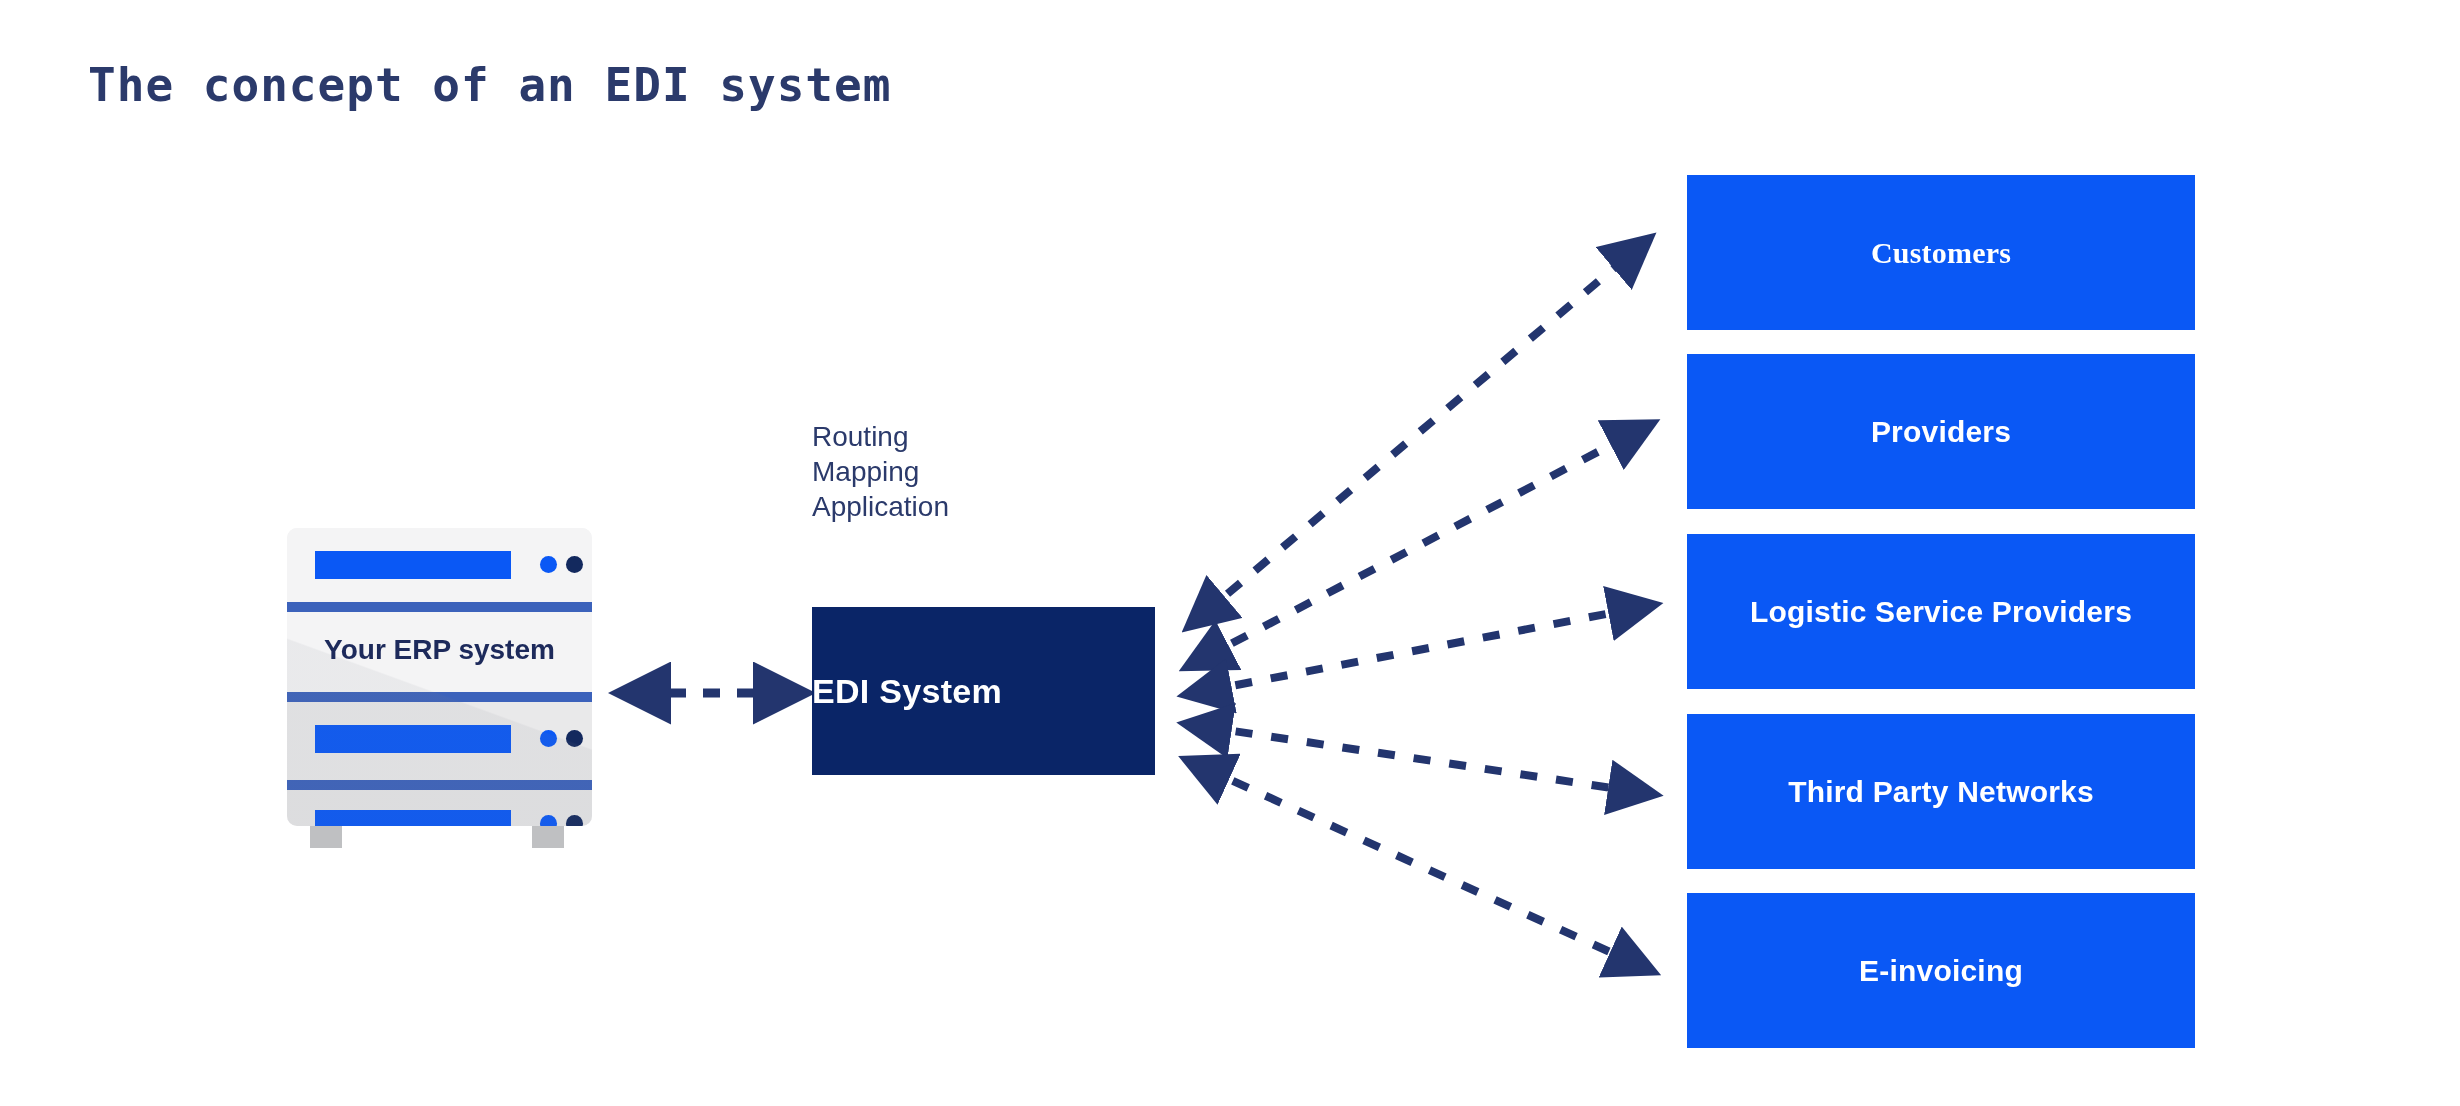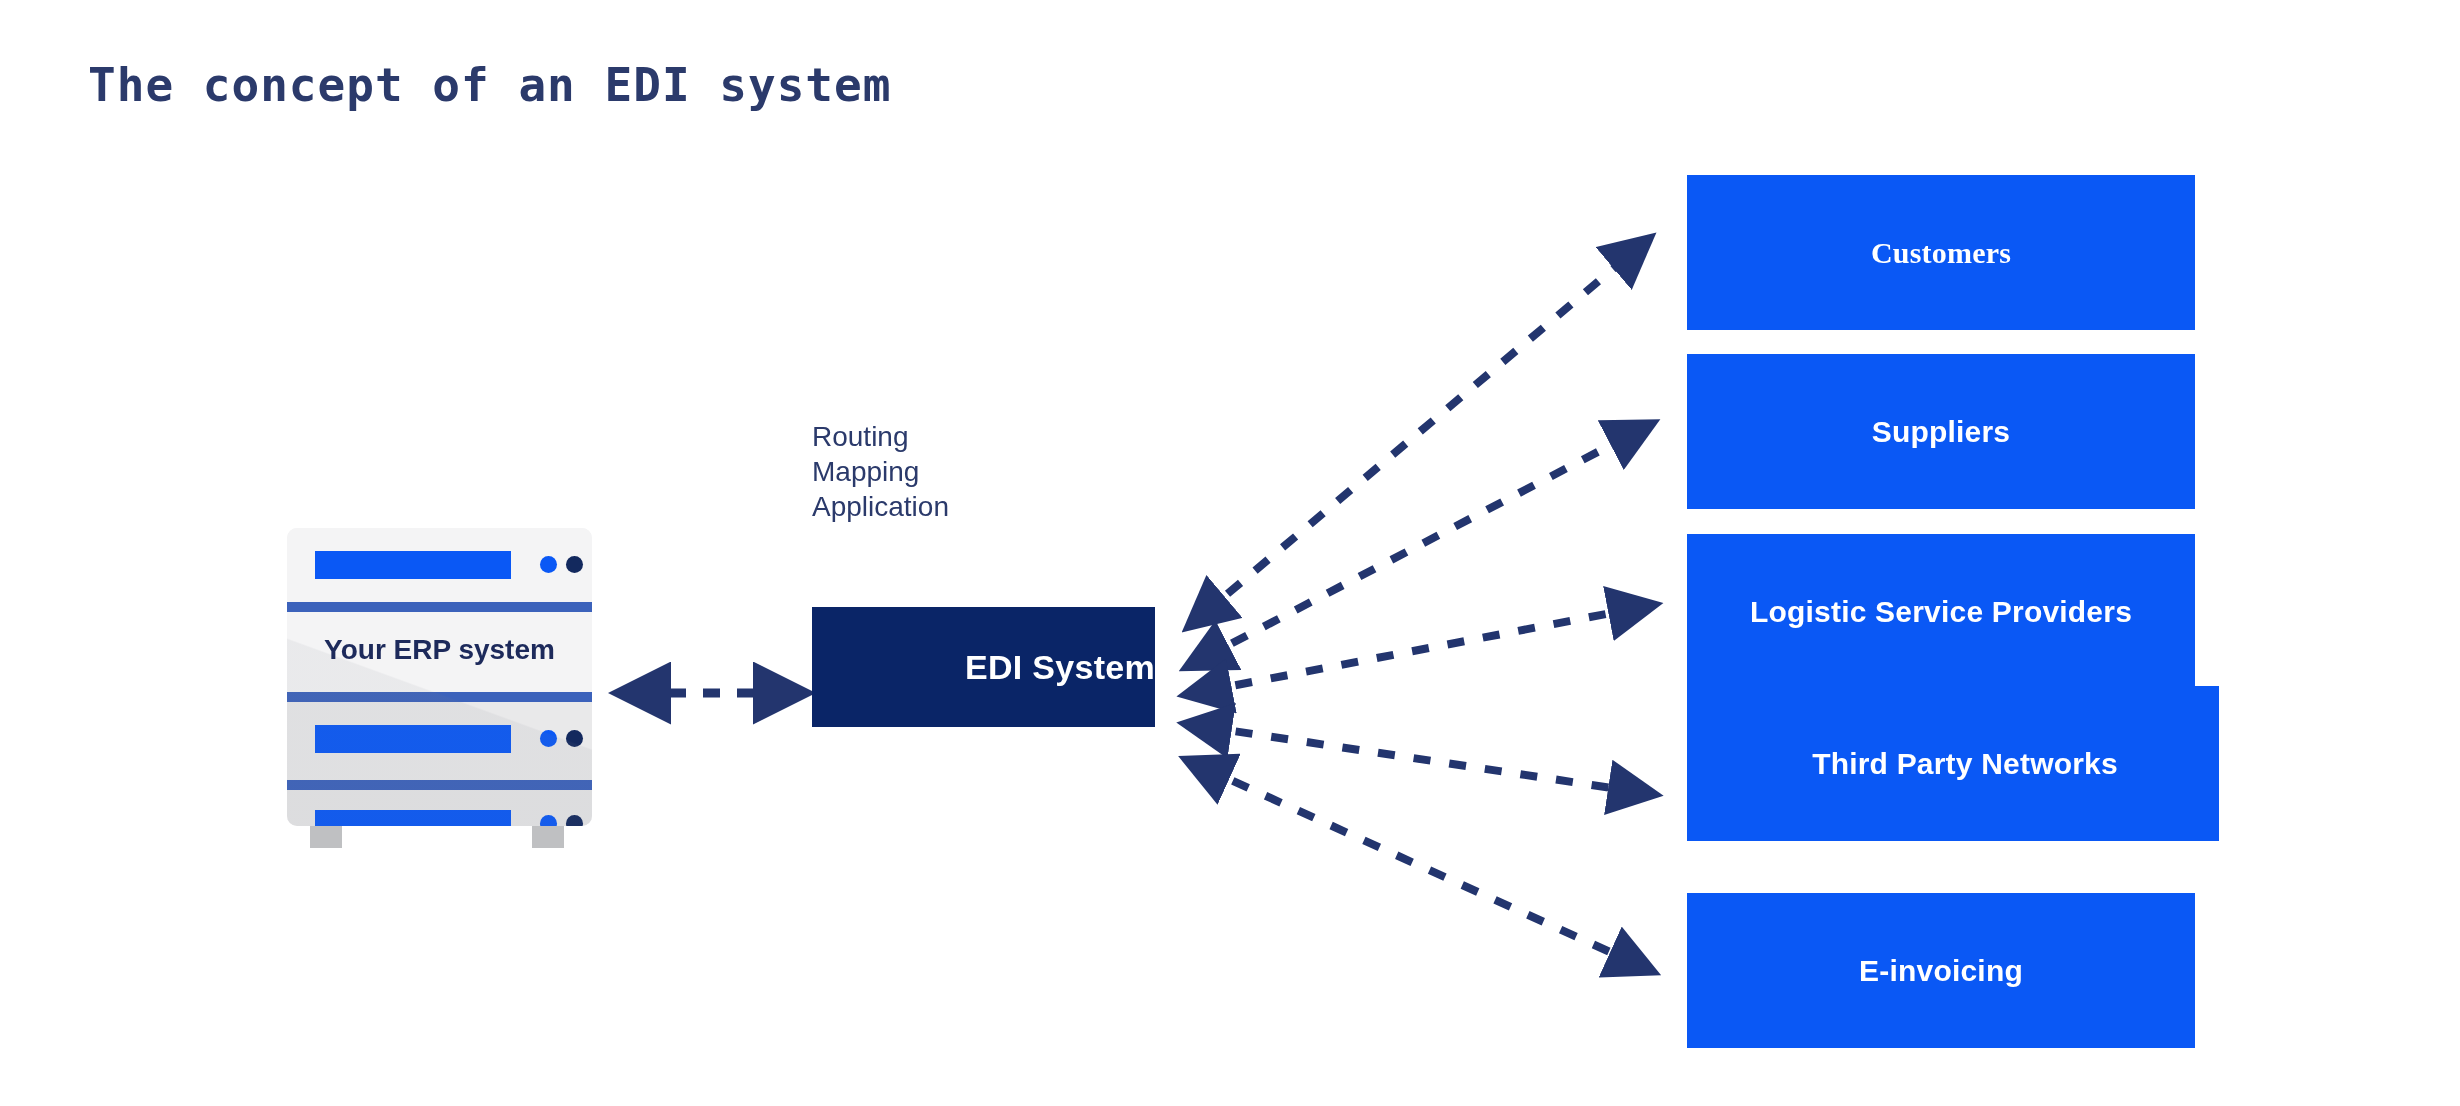--- a/index.html
+++ b/index.html
@@ -117,25 +117,25 @@
   }
   .foot-left  { left: 29px; }
   .foot-right { left: 251px; }
 
   
   #edi-box {
     position: absolute;
     left: 812px;
     top: 607px;
     width: 343px;
-    height: 120px;
+    height: 168px;
     background: #0a2567;
     display: flex;
     align-items: center;
-    justify-content: flex-end;
+    justify-content: flex-start;
   }
   #edi-label {
     color: #ffffff;
     font-size: 34px;
     font-weight: bold;
     letter-spacing: 0.3px;
   }
 
   
   #edi-functions {
@@ -163,21 +163,21 @@
   .partner-label {
     color: #ffffff;
     font-size: 30px;
     font-weight: bold;
     letter-spacing: 0.2px;
     white-space: nowrap;
   }
   .pb-0 { top: 175px; font-family: Liberation Serif, serif; }
   .pb-1 { top: 354px; }
   .pb-2 { top: 534px; }
-  .pb-3 { top: 686px; padding-left: 24px; }
+  .pb-3 { top: 714px; }
   .pb-4 { top: 893px; }
 
   
   #connectors {
     position: absolute;
     left: 0; top: 0;
     width: 2460px;
     height: 1106px;
     pointer-events: none;
   }
@@ -270,21 +270,21 @@
 </div>
 
 <div id="edi-box">
   <span id="edi-label">EDI System</span>
 </div>
 
 <div class="partner-box pb-0">
   <span class="partner-label">Customers</span>
 </div>
 <div class="partner-box pb-1">
-  <span class="partner-label">Suppliers</span>
+  <span class="partner-label">Providers</span>
 </div>
 <div class="partner-box pb-2">
   <span class="partner-label">Logistic Service Providers</span>
 </div>
 <div class="partner-box pb-3">
   <span class="partner-label">Third Party Networks</span>
 </div>
 <div class="partner-box pb-4">
   <span class="partner-label">E-invoicing</span>
 </div>

